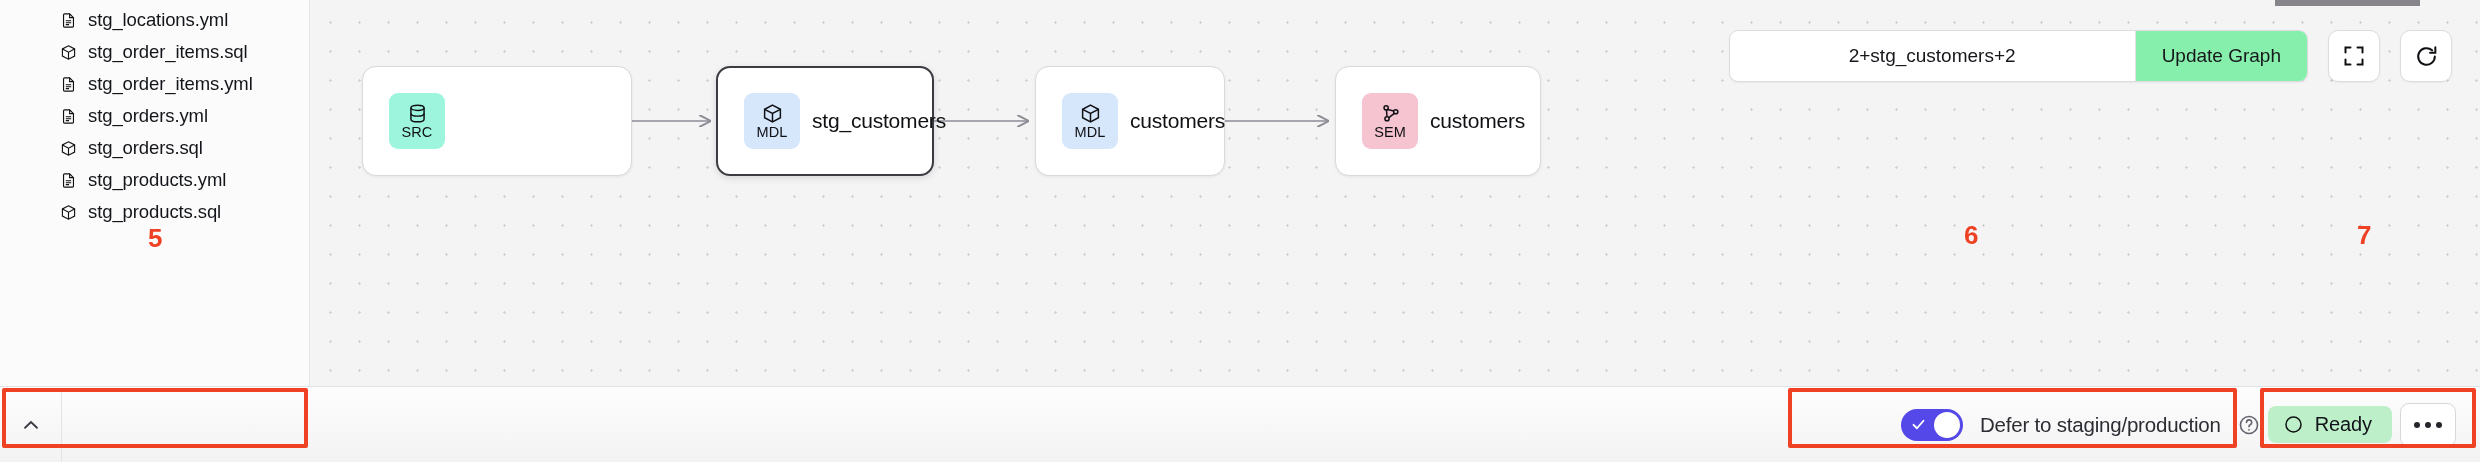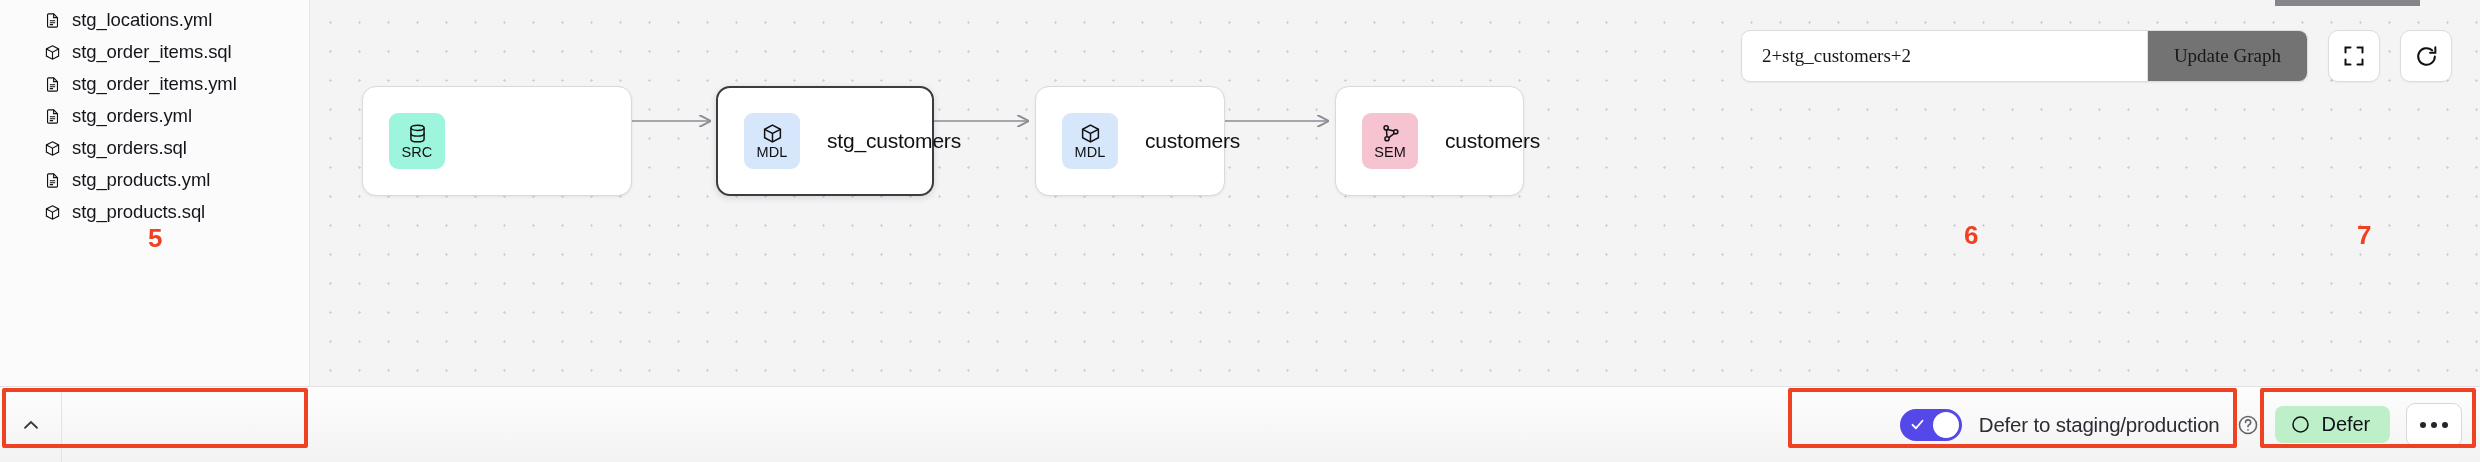--- a/index.html
+++ b/index.html
@@ -31,20 +31,21 @@
   }
   .file-list {
     padding-top: 4px;
   }
   .file-row {
     display: flex;
     align-items: center;
     height: 32px;
     padding-left: 44px;
     gap: 11px;
+    margin-left: 16px;
   }
   .file-row .ficon {
     width: 17px;
     height: 17px;
     flex: 0 0 17px;
     display: block;
   }
   .file-row .fname {
     font-size: 18.5px;
     color: #13151a;
@@ -93,31 +94,32 @@
     height: 52px;
     box-shadow: 0 1px 2px rgba(16,16,20,.05);
     overflow: hidden;
   }
   .search-input {
     border: 0;
     outline: none;
     background: transparent;
     width: 405px;
     padding: 0 20px;
-    font-family: Liberation Serif, serif;
+    font-family: Liberation Sans, sans-serif;
     font-size: 19px;
     color: #17181c;
+    text-align: center;
   }
   .search-input::placeholder { color: #9b9ba3; }
   .update-btn {
     border: 0;
     border-left: 1px solid #e2e2e6;
-    background: #737373;
+    background: #86efac;
     padding: 0 26px;
-    font-family: Liberation Serif, serif;
+    font-family: Liberation Sans, sans-serif;
     font-size: 19px;
     color: #17181c;
     cursor: pointer;
     white-space: nowrap;
   }
   .icon-btn {
     width: 52px; height: 52px;
     background: #ffffff;
     border: 1px solid #dcdce0;
     border-radius: 10px;
@@ -132,23 +134,22 @@
   
   .node {
     position: absolute;
     background: #ffffff;
     border: 1px solid #d9d9de;
     border-radius: 14px;
     height: 110px;
     display: flex;
     align-items: center;
     padding: 0 26px;
-    gap: 27px;
+    gap: 12px;
     box-shadow: 0 1px 3px rgba(16,16,20,.07);
-    margin-top: 20px;
   }
   .node.selected {
     border: 2.5px solid #3b3b42;
     box-shadow: 0 2px 7px rgba(16,16,20,.13);
   }
   .badge {
     width: 56px; height: 56px;
     border-radius: 9px;
     display: flex;
     flex-direction: column;
@@ -200,24 +201,24 @@
     max-width: 560px;
     padding-left: 22px;
     font-family: "Liberation Sans", sans-serif;
     font-size: 20px;
     color: #5c5c66;
   }
   .cmd-input::placeholder { color: #75757f; }
 
   .bottom-right {
     position: absolute;
-    right: 18px;
-    display: flex;
-    align-items: center;
-    gap: 16px;
+    right: 24px;
+    display: flex;
+    align-items: center;
+    gap: 8px;
   }
   .defer-group {
     display: flex;
     align-items: center;
     gap: 17px;
   }
   .toggle {
     width: 62px; height: 32px;
     border-radius: 16px;
     position: relative;
@@ -392,21 +393,21 @@
       <div class="badge" style="background:#d6e6fb;">
         <svg width="21" height="21" viewBox="0 0 24 24" fill="none" stroke="#101114" stroke-width="1.7">
           <path d="M12 2.5 21 7.2v9.6L12 21.5 3 16.8V7.2z"></path>
           <path d="M3 7.2 12 12l9-4.8M12 12v9.5"></path>
         </svg>
         <span class="btext">MDL</span>
       </div>
       <span class="nlabel">customers</span>
     </div>
 
-    <div class="node" style="left:1025px; top:66px; width:189px;">
+    <div class="node" style="left:1025px; top:66px; width:206px;">
       <div class="badge" style="background:#f6c3d1;">
         <svg width="21" height="21" viewBox="0 0 24 24" fill="none" stroke="#101114" stroke-width="1.7">
           <circle cx="7" cy="5.5" r="2.4"></circle>
           <circle cx="18" cy="10" r="2.4"></circle>
           <circle cx="8" cy="18" r="2.4"></circle>
           <path d="M8.4 7.4 16 9.1M7.4 8 8 15.6M16.4 11.8 10.1 16.8"></path>
         </svg>
         <span class="btext">SEM</span>
       </div>
       <span class="nlabel">customers</span>
@@ -451,21 +452,21 @@
           <circle cx="12" cy="12" r="9.3"></circle>
           <path d="M9.3 9.2a2.8 2.8 0 1 1 3.6 2.7c-.6.2-.9.7-.9 1.4v.5" stroke-linecap="round"></path>
           <circle cx="12" cy="17.2" r=".95" fill="#62636d" stroke="none"></circle>
         </svg>
       </div>
 
       <div class="status-badge" style="background:#bdf0c8;">
         <svg width="21" height="21" viewBox="0 0 24 24" fill="none" stroke="#101114" stroke-width="1.7">
           <circle cx="12" cy="12" r="8.6"></circle>
         </svg>
-        <span class="stext">Defer</span>
+        <span class="stext">Ready</span>
       </div>
 
       <div class="more-btn">
         <span class="dot"></span>
         <span class="dot"></span>
         <span class="dot"></span>
       </div>
     </div>
   </div>
 

